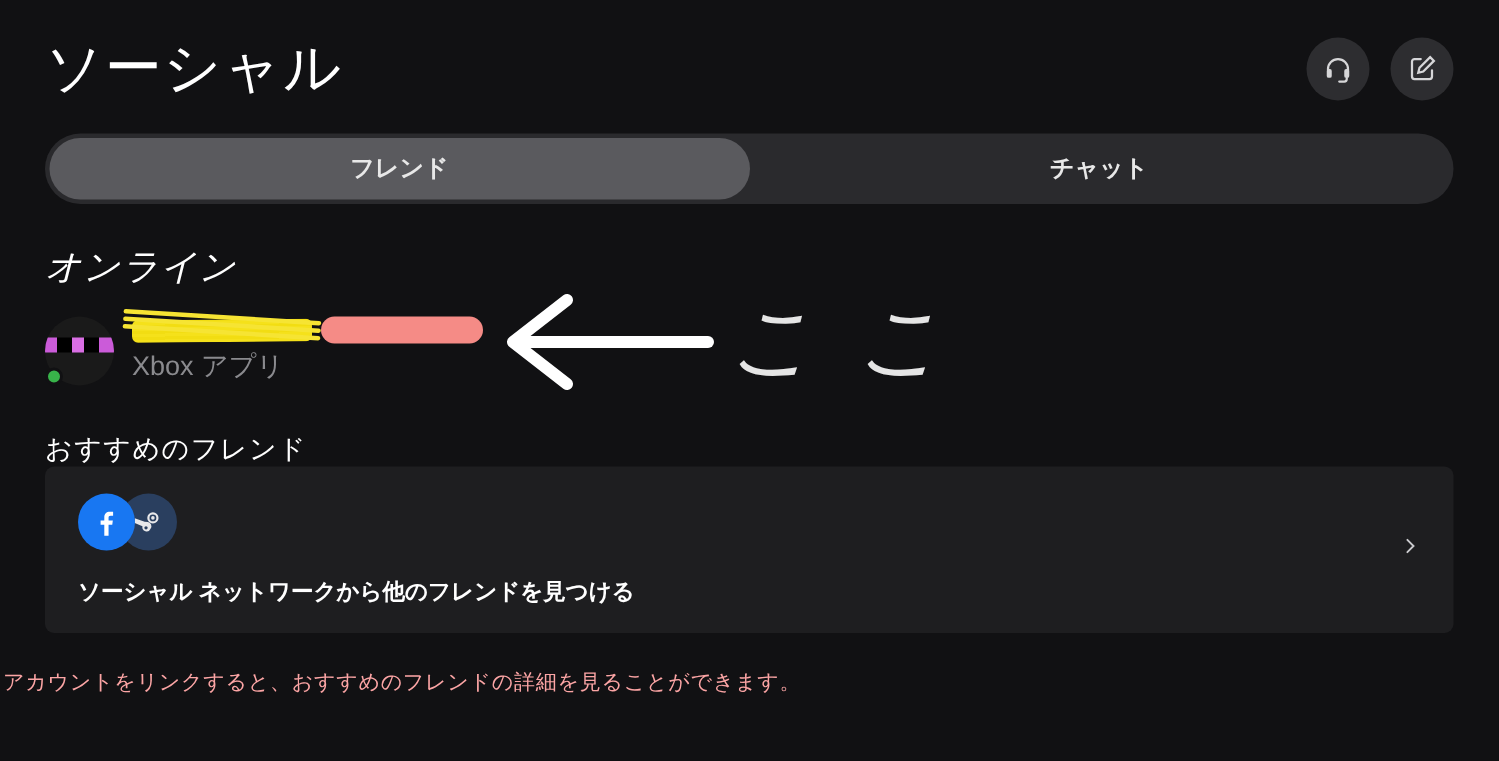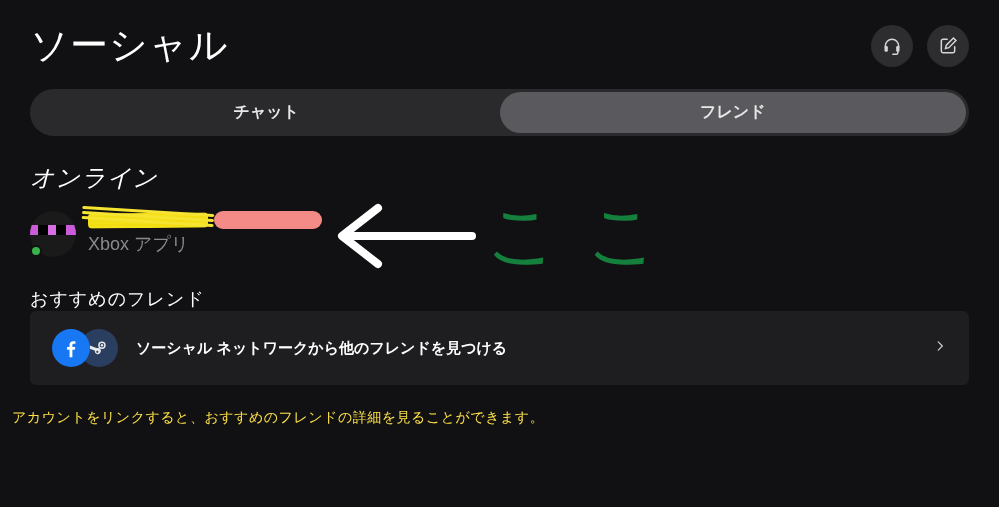--- a/index.html
+++ b/index.html
@@ -106,47 +106,47 @@
   }
   .friend-sub { font-size: 18px; color: #8a8a8e; margin-top: 4px; }
 
   .annotation {
     position: absolute;
     left: 320px; top: 188px;
     display: flex; align-items: center;
     pointer-events: none;
   }
   .arrow { width: 160px; height: 80px; }
-  .ann-text { font-size: 71px; color: #15803d; letter-spacing: 28px; margin-left: 6px; font-weight: 300; }
+  .ann-text { font-size: 56px; color: #e5e5e5; letter-spacing: 28px; margin-left: 6px; font-weight: 300; font-style: italic; }
 
   .section-title-2 {
     font-size: 18px; font-weight: 400; letter-spacing: 1px;
   }
   .suggest-card {
     background: #1e1e20;
     border-radius: 6px;
     padding: 18px 22px;
     display: flex; align-items: center; justify-content: space-between;
     cursor: pointer;
     margin-bottom: 24px;
   }
-  .suggest-left { display: flex; align-items: center; gap: 18px; }
+  .suggest-left { display: flex; align-items: flex-start; gap: 18px; flex-direction: column; }
   .social-icons {
     display: flex; align-items: center;
   }
   .circ { width: 38px; height: 38px; border-radius: 50%; display:flex; align-items:center; justify-content:center; }
   .circ.fb { background: #1877f2; z-index:2; }
   .circ.steam { background: #2a3f5f; margin-left: -10px; z-index:1; }
   .circ svg { width: 22px; height: 22px; }
   .suggest-text { font-size: 15px; font-weight: 700; }
   .chevron svg { width: 14px; height: 14px; }
 
   .footer-note {
-    font-size: 14px; color: #fde047; letter-spacing: 0.5px;
-    margin-left: -30px; padding-left: 12px;
+    font-size: 14px; color: #fca5a5; letter-spacing: 0.5px;
+    margin-left: -30px; padding-left: 2px;
     width: 999px;
   }
 </style>
 </head>
 <body>
 
 <div class="page">
 
   <div class="header">
     <div class="title">ソーシャル</div>
@@ -162,22 +162,22 @@
       <div class="icon-btn">
         <svg viewBox="0 0 24 24">
           <path fill="none" stroke="#d6d6d8" stroke-width="1.8" stroke-linecap="round" d="M11 4H6a2 2 0 0 0-2 2v12a2 2 0 0 0 2 2h12a2 2 0 0 0 2-2v-5"></path>
           <path fill="none" stroke="#d6d6d8" stroke-width="1.8" stroke-linecap="round" d="M18.5 2.5l3 3L13 14l-4 1 1-4 8.5-8.5z"></path>
         </svg>
       </div>
     </div>
   </div>
 
   <div class="tabs">
+    <div class="tab active">フレンド</div>
     <div class="tab">チャット</div>
-    <div class="tab active">フレンド</div>
   </div>
 
   <div class="section-title">オンライン</div>
 
   <div class="friend-row">
     <div class="avatar-wrap">
       <div class="avatar"></div>
       <div class="presence"></div>
     </div>
     <div class="friend-text">

